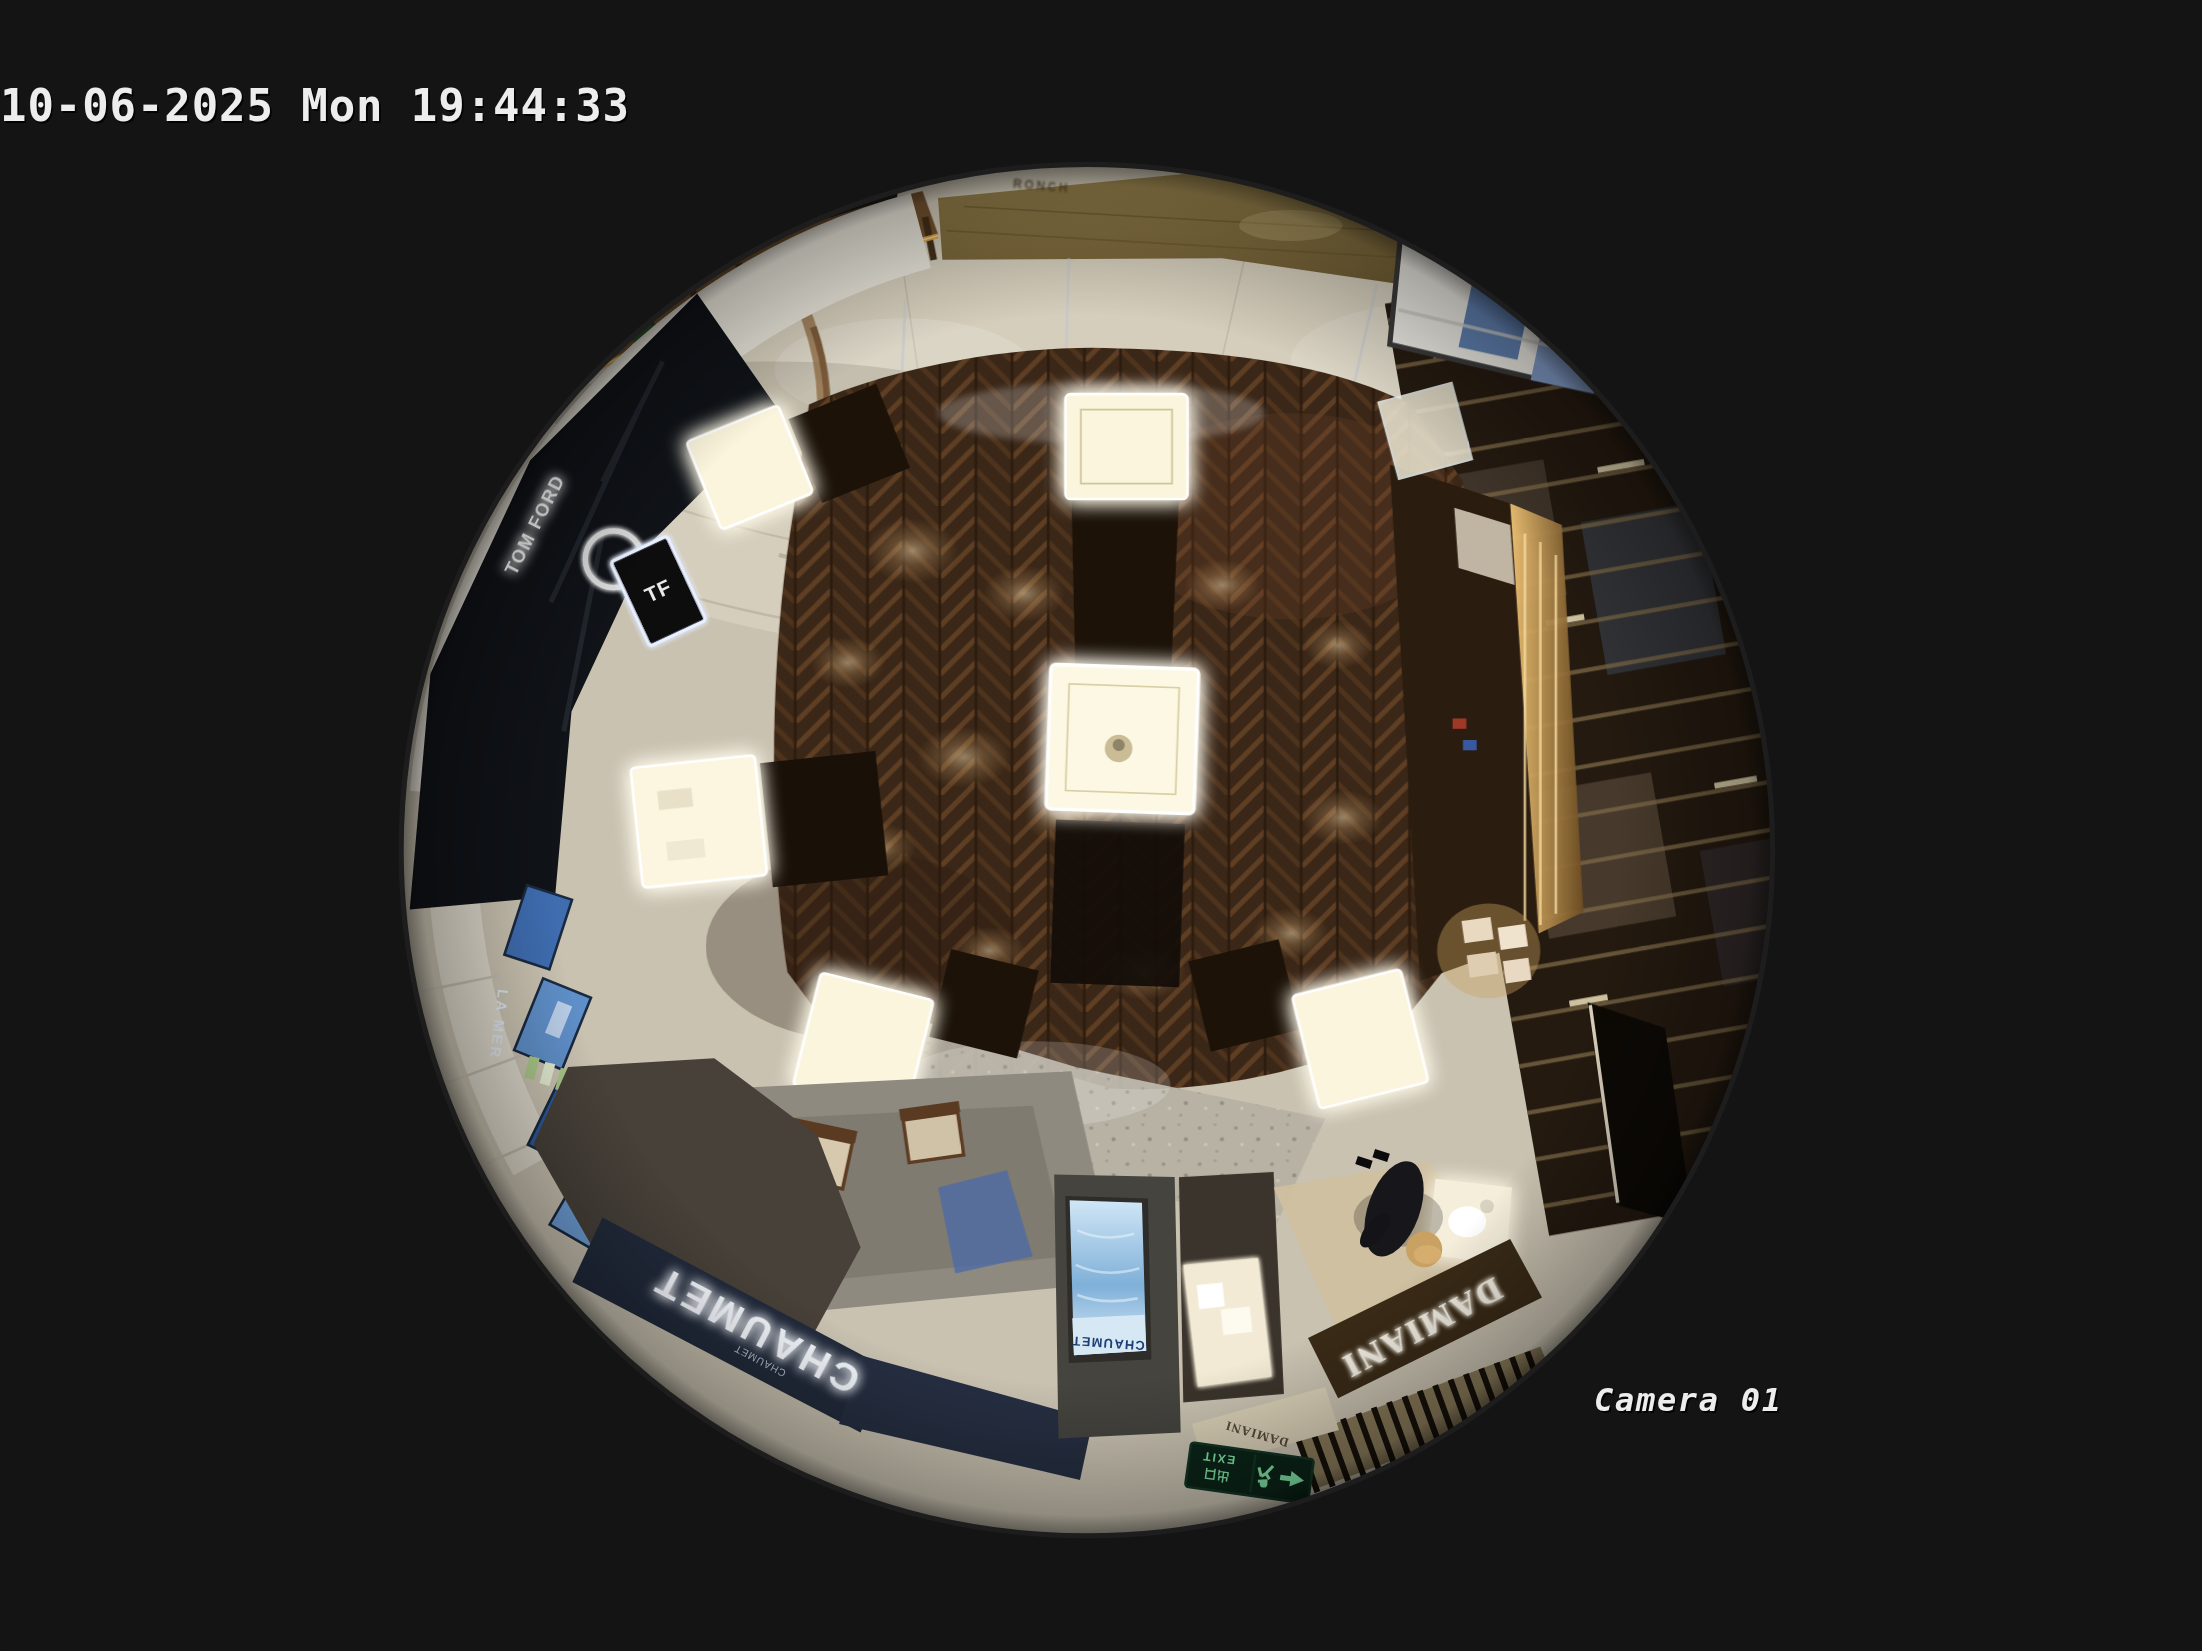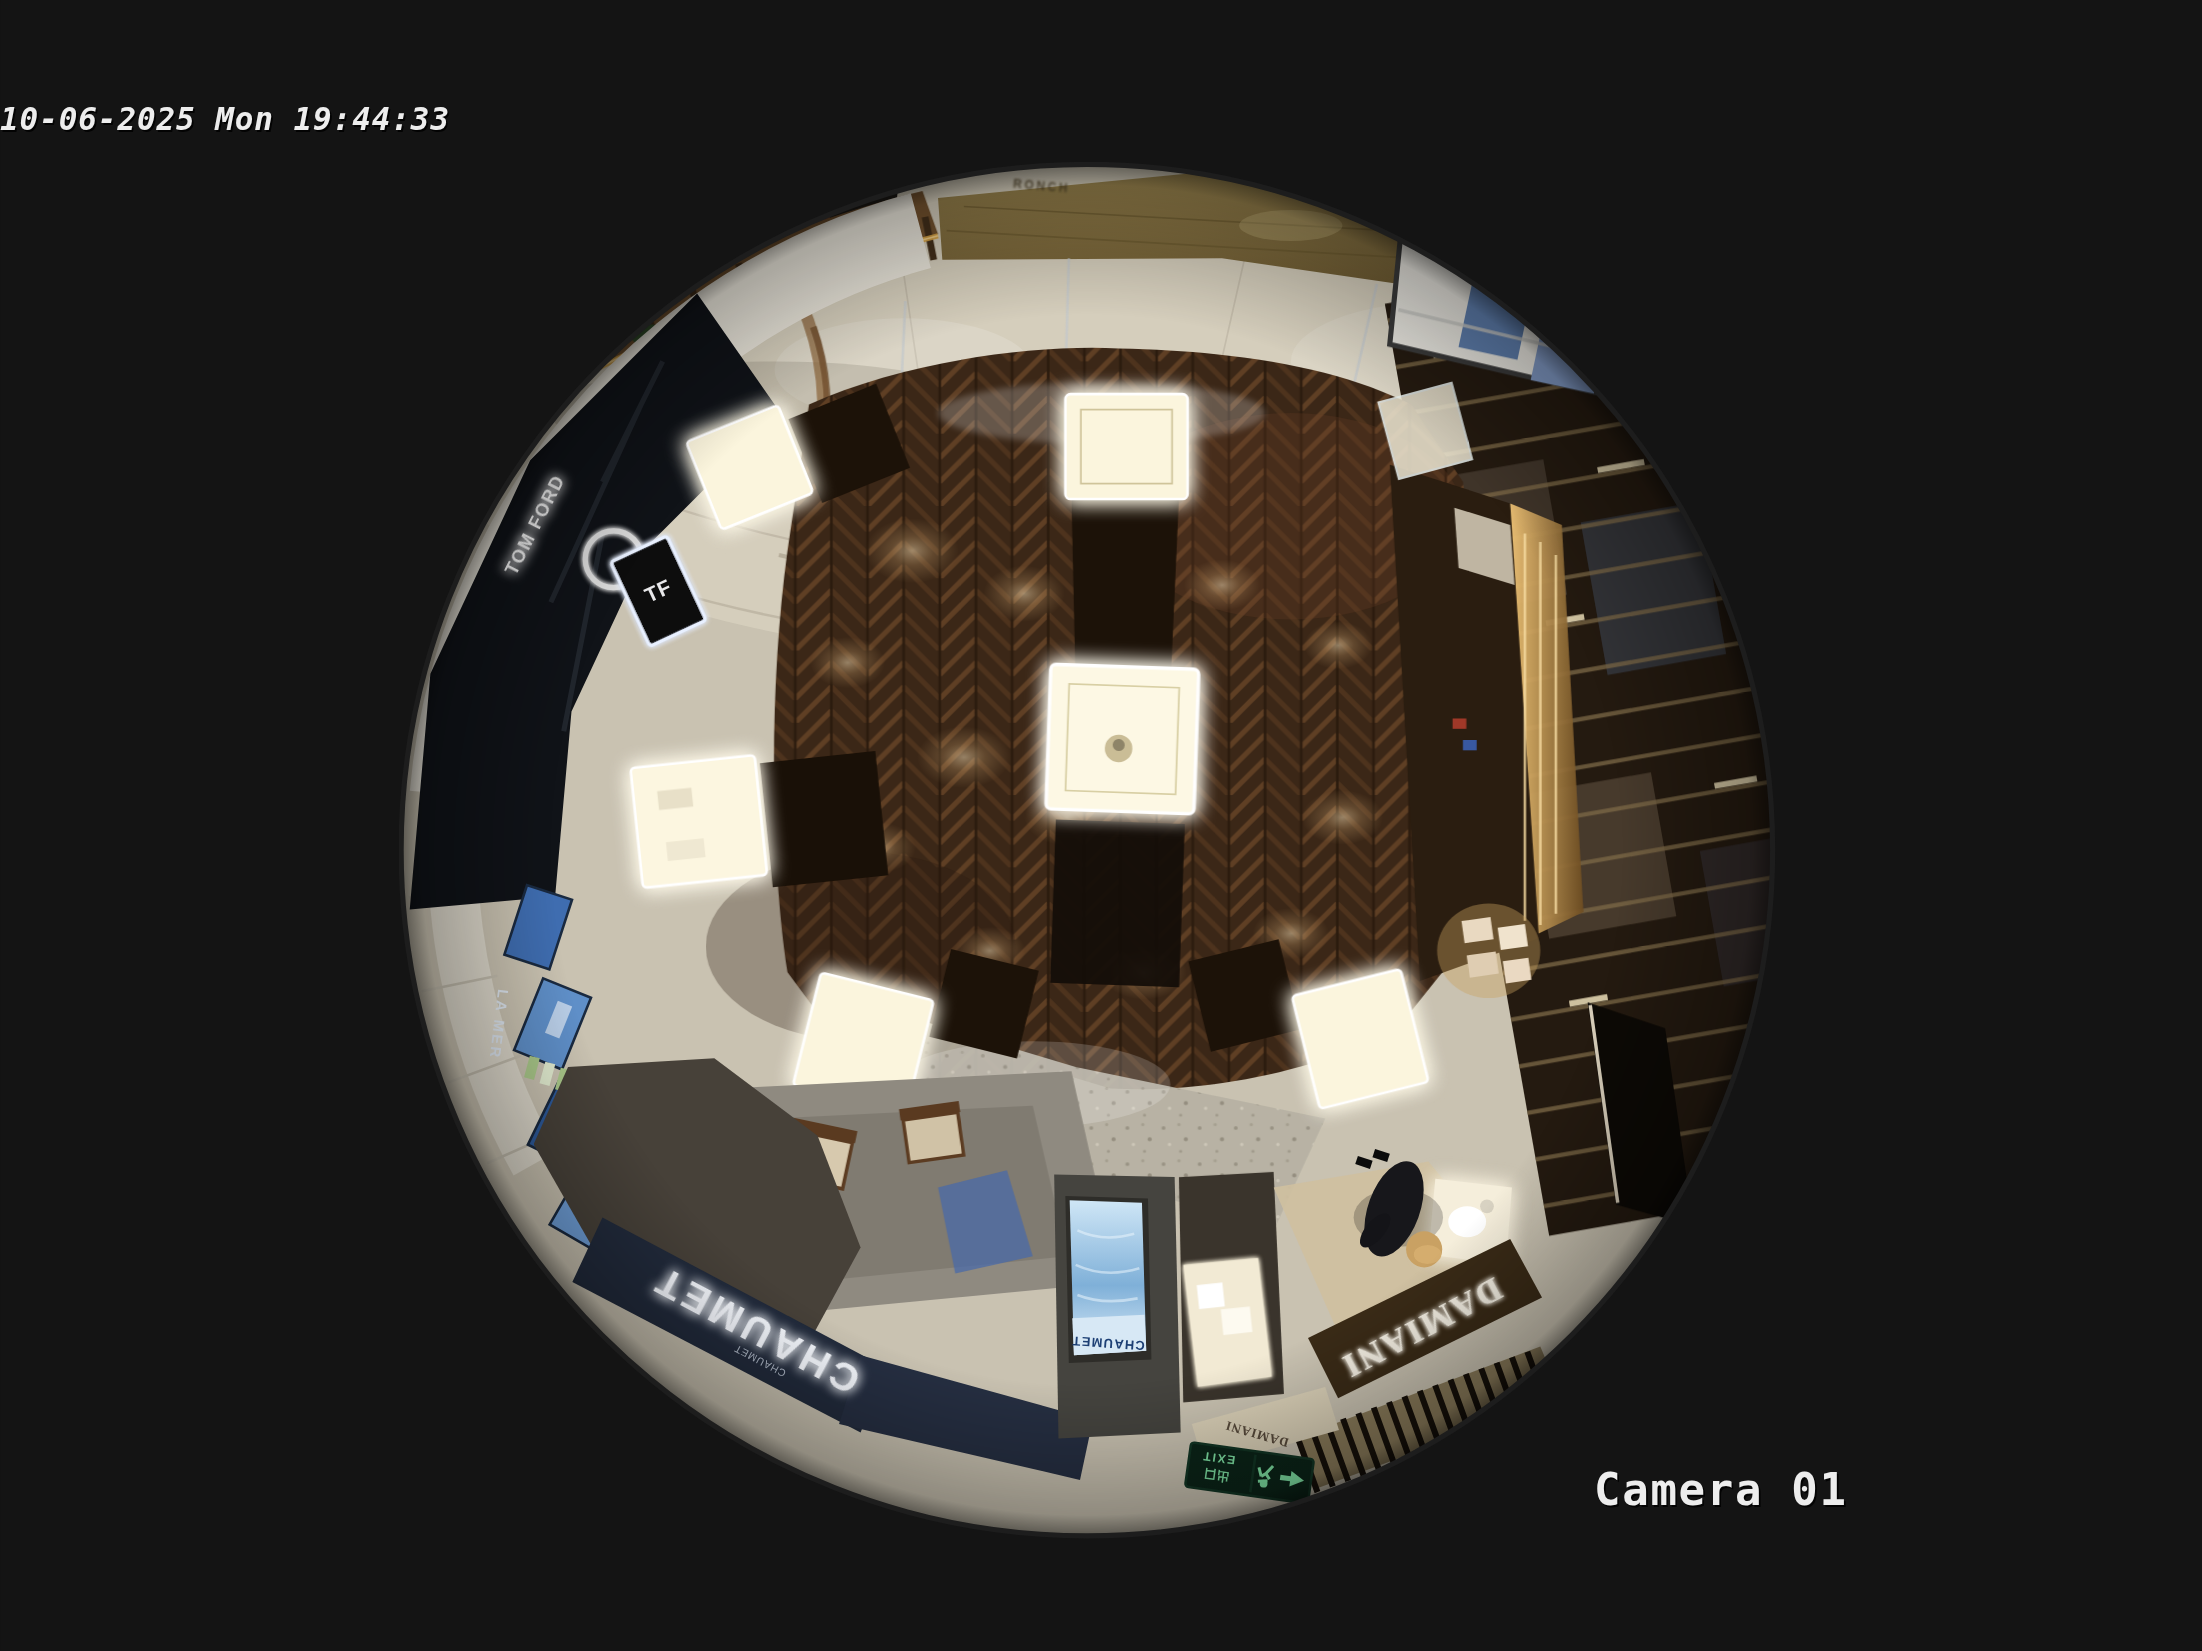--- a/index.html
+++ b/index.html
@@ -1,20 +1,20 @@
 <!DOCTYPE html>
 <html style="font-size:13.8px"><head>
 <meta charset="utf-8">
 <style>
   html,body{margin:0;padding:0;background:#141414;width:2203px;height:1652px;overflow:hidden;}
   .stage{position:relative;width:2203px;height:1652px;background:#141414;font-family:"DejaVu Sans",sans-serif;}
   .osd{position:absolute;color:#ededed;font-family:"DejaVu Sans Mono",monospace;font-weight:bold;line-height:1;
        text-shadow:1.7px 1.7px 0 rgba(0,0,0,.85);white-space:pre;}
-  #osd-timestamp{left:0px;top:104px;font-size:31px;letter-spacing:0.9px;font-style:italic;}
-  #osd-camera{left:1594px;top:1468px;font-size:44px;letter-spacing:1.7px;}
+  #osd-timestamp{left:0px;top:84px;font-size:44px;letter-spacing:0.9px;}
+  #osd-camera{left:1594px;top:1384px;font-size:32px;letter-spacing:1.7px;font-style:italic;}
   svg text{font-family:"Liberation Sans",sans-serif;}
   .serif{font-family:"Liberation Serif",serif;}
 </style>
 </head>
 <body>
 
 <div class="stage">
 
 <svg width="2203" height="1652" viewBox="0 0 2560 1920">
   <defs>

